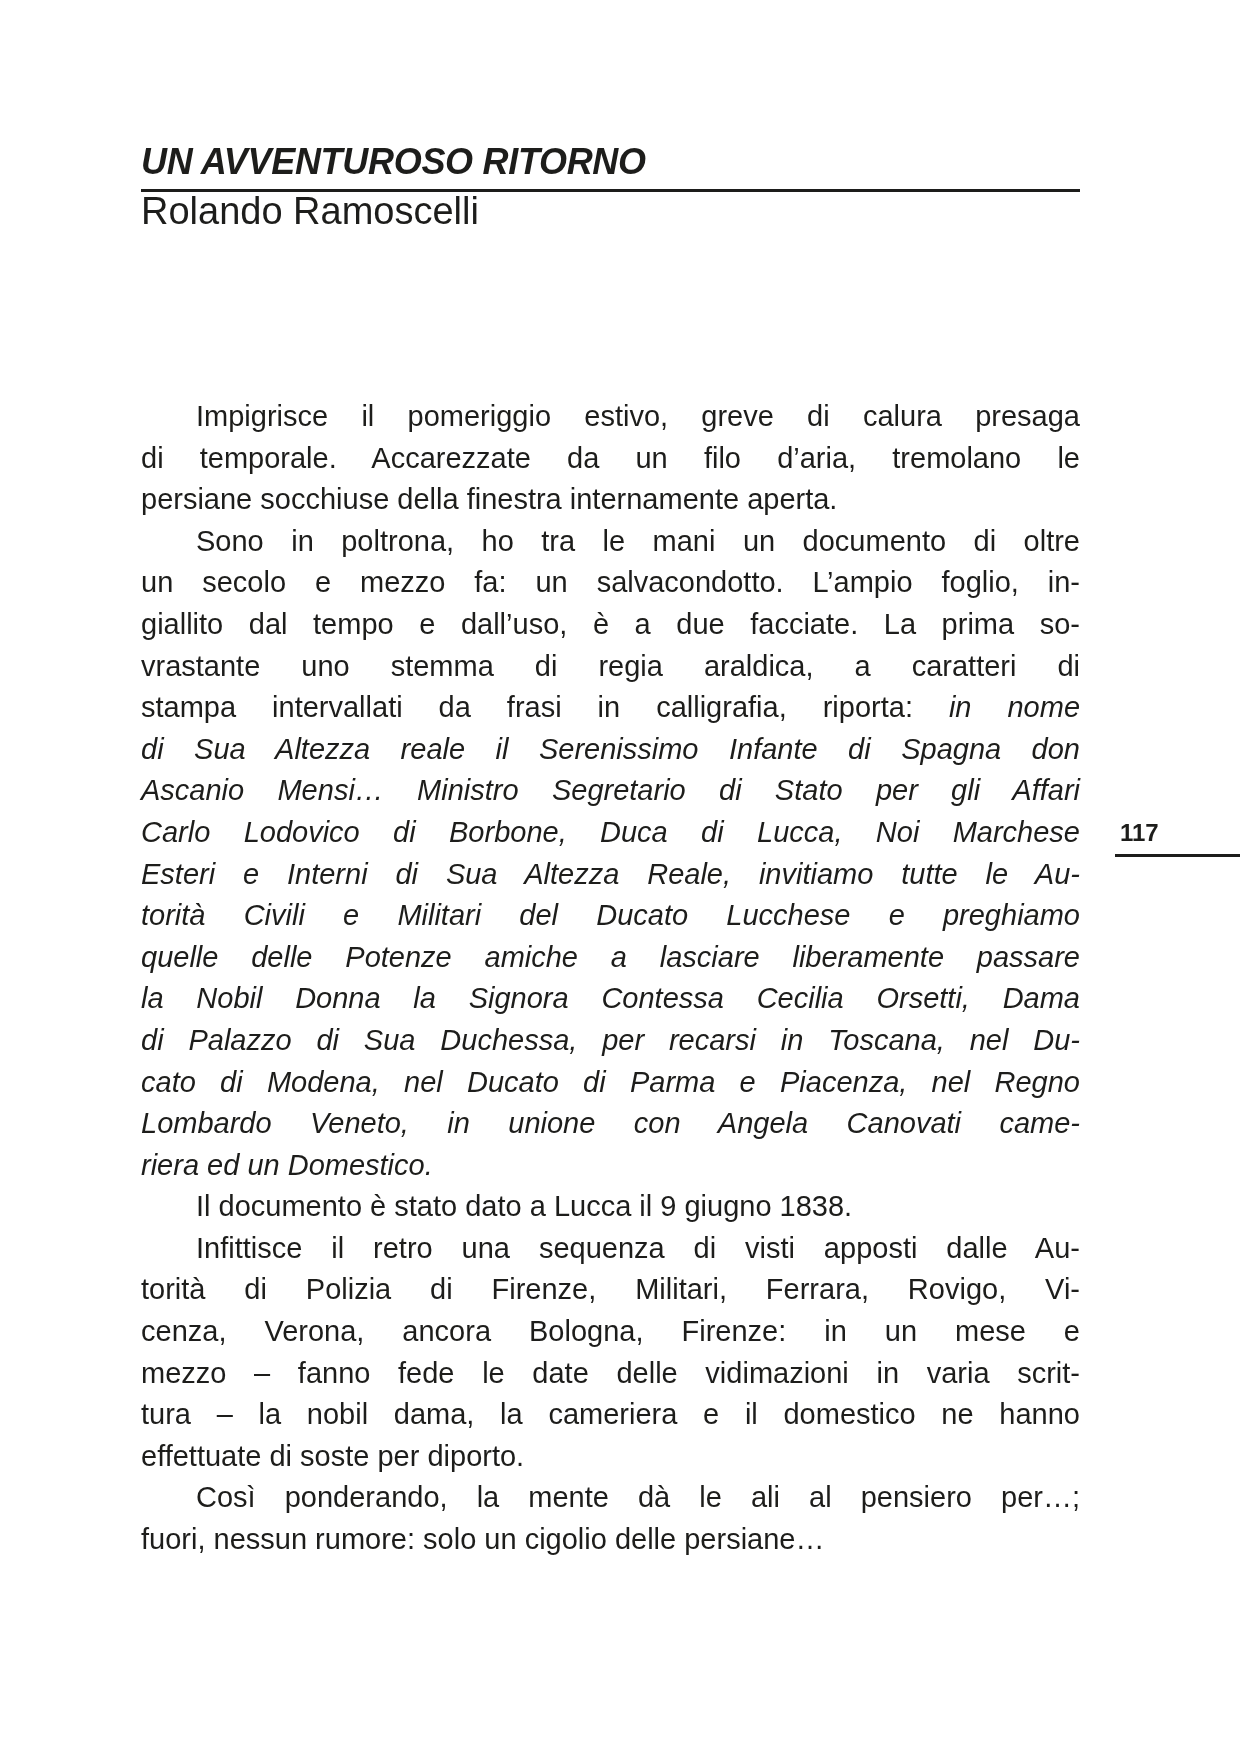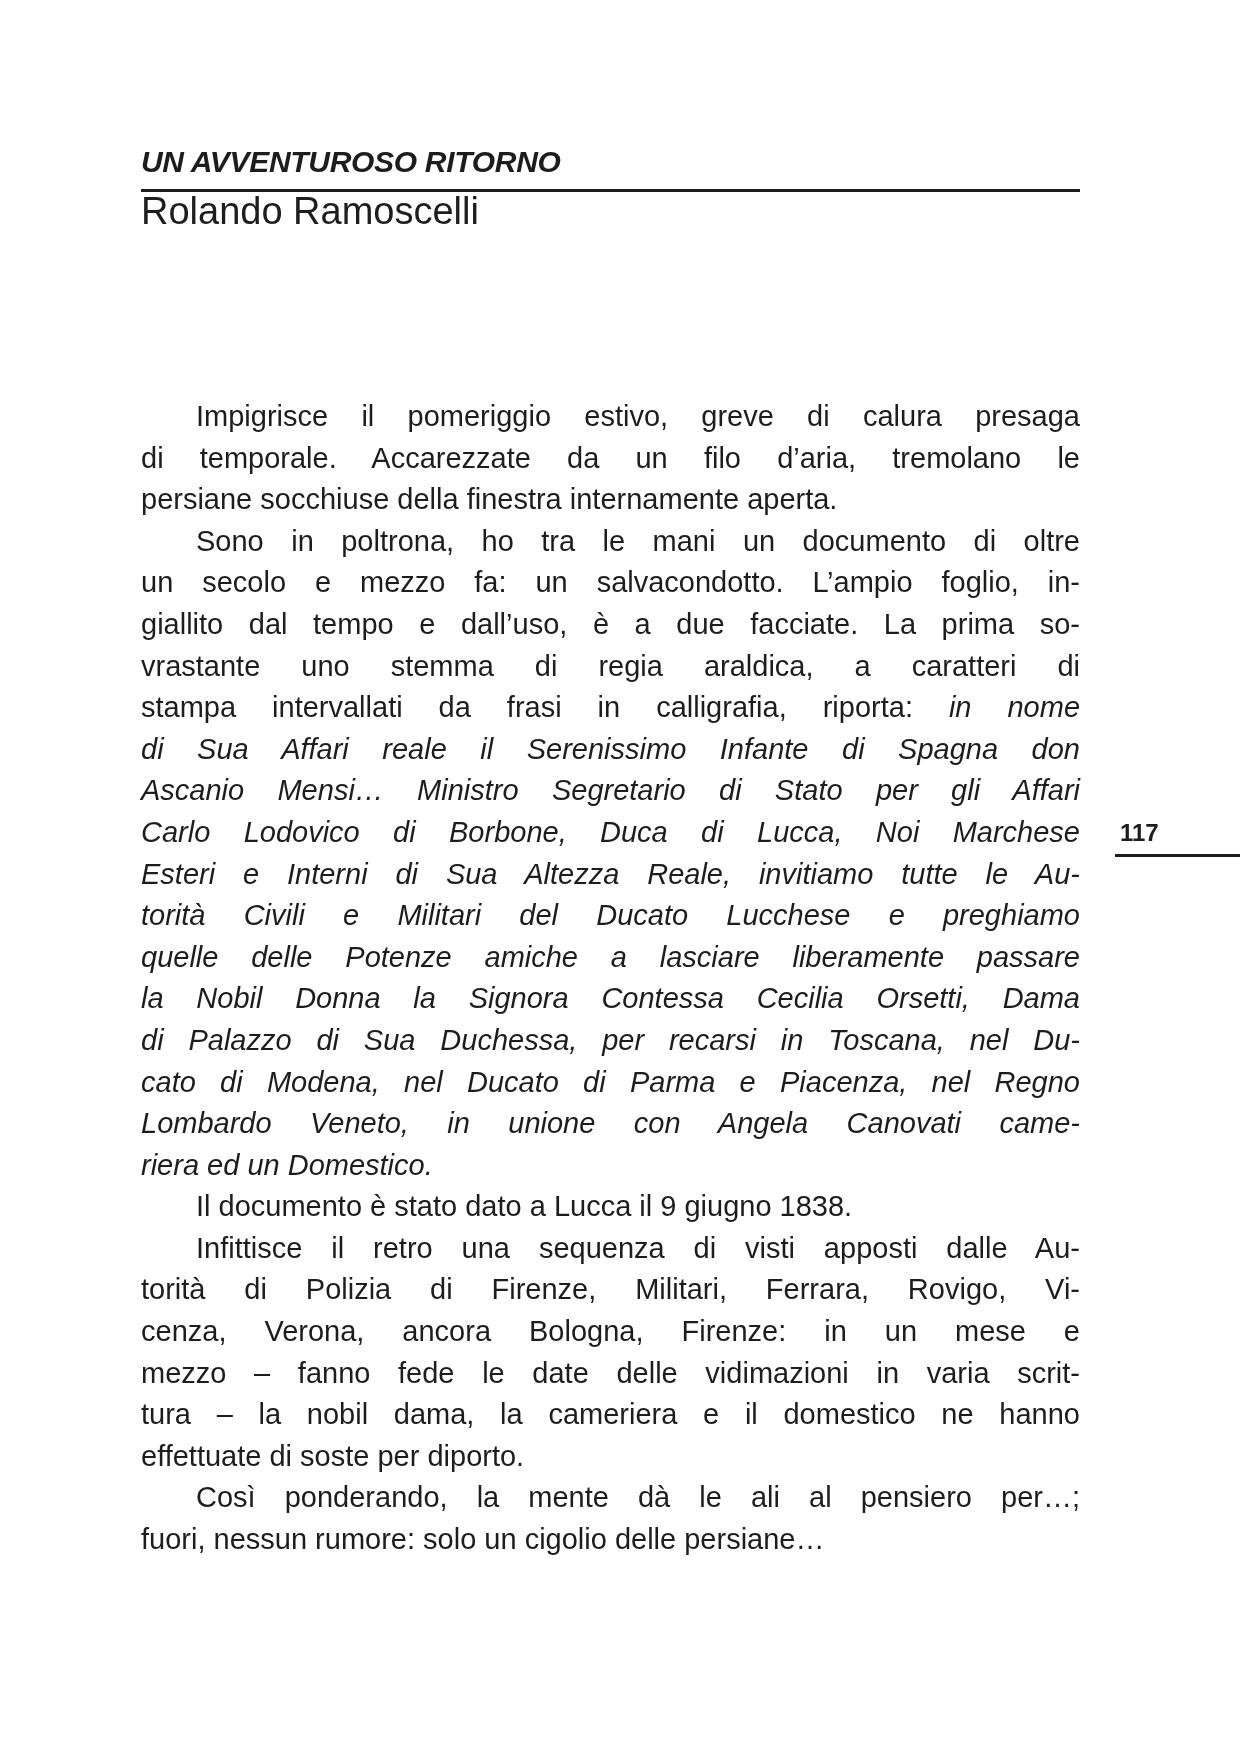--- a/index.html
+++ b/index.html
@@ -19,21 +19,21 @@
     color: var(--text);
   }
   
   .header {
     position: absolute;
     left: 141px;
     top: 144px;
     width: 939px;
   }
   .title {
-    font-size: 30px;
+    font-size: 36px;
     font-weight: bold;
     font-style: italic;
     line-height: 36px;
     letter-spacing: -0.3px;
   }
   .title-rule {
     margin-top: 9px;
     height: 3px;
     background: var(--rule);
   }
@@ -91,21 +91,21 @@
 
   <div class="body-text">
       <div class="bline ind"><span>Impigrisce il pomeriggio estivo, greve di calura presaga</span></div>
       <div class="bline"><span>di temporale. Accarezzate da un filo d’aria, tremolano le</span></div>
       <div class="bline pl"><span>persiane socchiuse della finestra internamente aperta.</span></div>
       <div class="bline ind"><span>Sono in poltrona, ho tra le mani un documento di oltre</span></div>
       <div class="bline"><span>un secolo e mezzo fa: un salvacondotto. L’ampio foglio, in-</span></div>
       <div class="bline"><span>giallito dal tempo e dall’uso, è a due facciate. La prima so-</span></div>
       <div class="bline"><span>vrastante uno stemma di regia araldica, a caratteri di</span></div>
       <div class="bline"><span>stampa intervallati da frasi in calligrafia, riporta: </span><span class="it">in nome</span></div>
-      <div class="bline"><span class="it">di Sua Affari reale il Serenissimo Infante di Spagna don</span></div>
+      <div class="bline"><span class="it">di Sua Altezza reale il Serenissimo Infante di Spagna don</span></div>
       <div class="bline"><span class="it">Ascanio Mensi… Ministro Segretario di Stato per gli Affari</span></div>
       <div class="bline"><span class="it">Carlo Lodovico di Borbone, Duca di Lucca, Noi Marchese</span></div>
       <div class="bline"><span class="it">Esteri e Interni di Sua Altezza Reale, invitiamo tutte le Au-</span></div>
       <div class="bline"><span class="it">torità Civili e Militari del Ducato Lucchese e preghiamo</span></div>
       <div class="bline"><span class="it">quelle delle Potenze amiche a lasciare liberamente passare</span></div>
       <div class="bline"><span class="it">la Nobil Donna la Signora Contessa Cecilia Orsetti, Dama</span></div>
       <div class="bline"><span class="it">di Palazzo di Sua Duchessa, per recarsi in Toscana, nel Du-</span></div>
       <div class="bline"><span class="it">cato di Modena, nel Ducato di Parma e Piacenza, nel Regno</span></div>
       <div class="bline"><span class="it">Lombardo Veneto, in unione con Angela Canovati came-</span></div>
       <div class="bline pl"><span class="it">riera ed un Domestico.</span></div>

